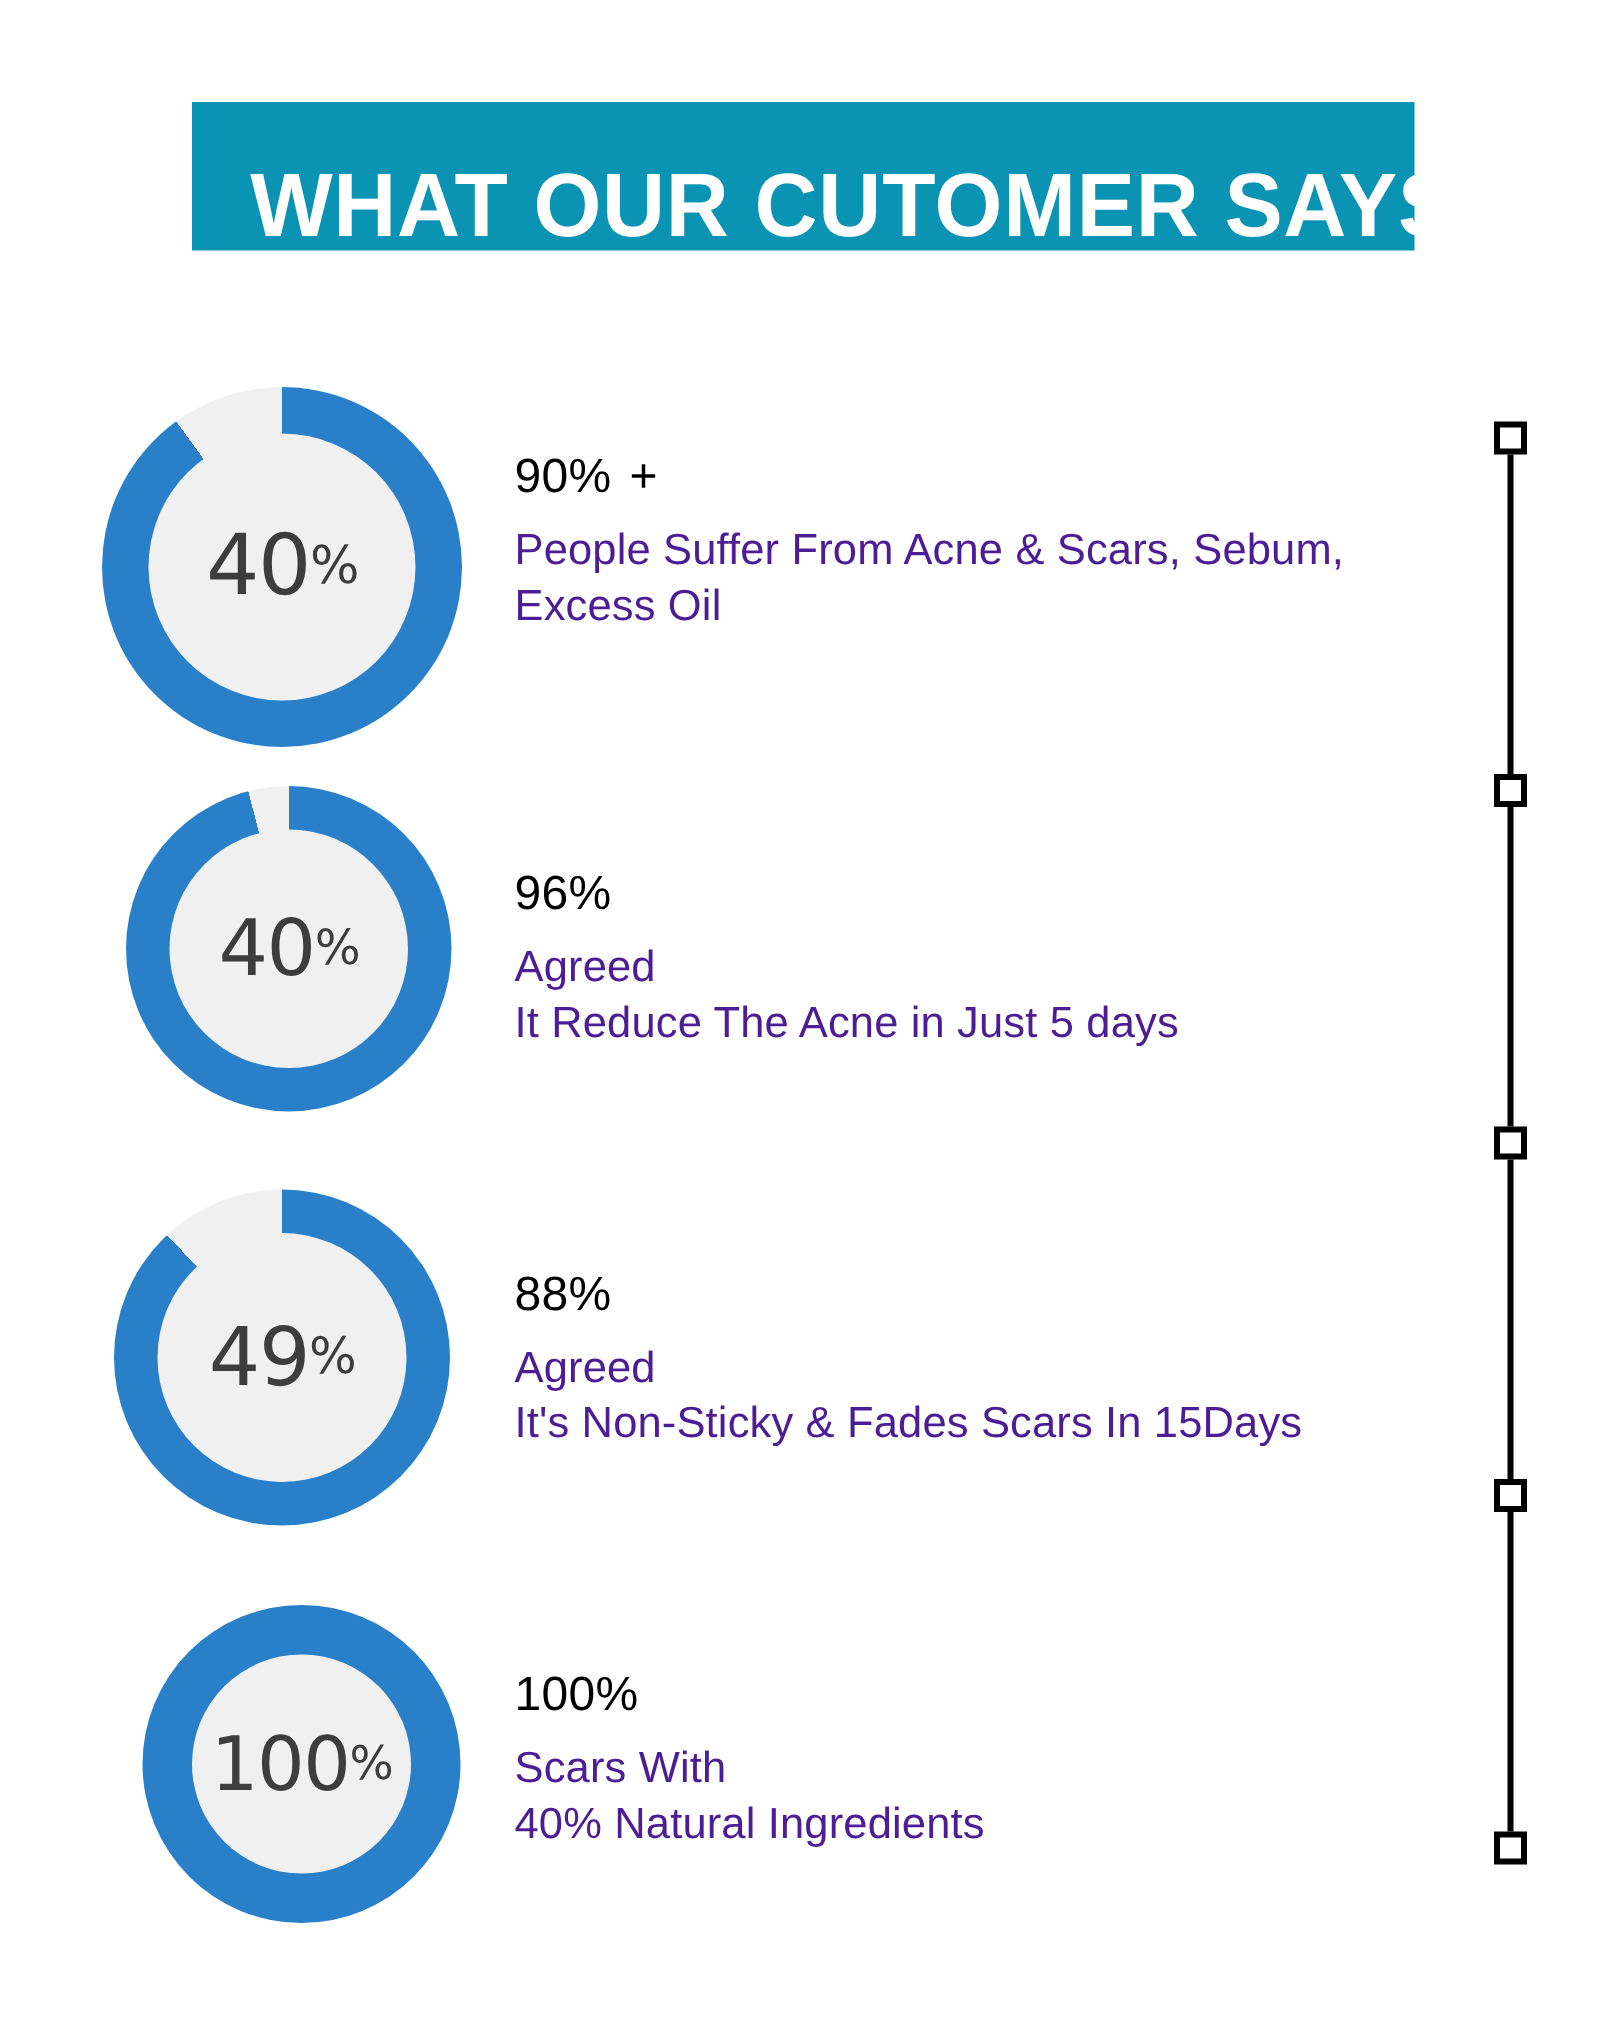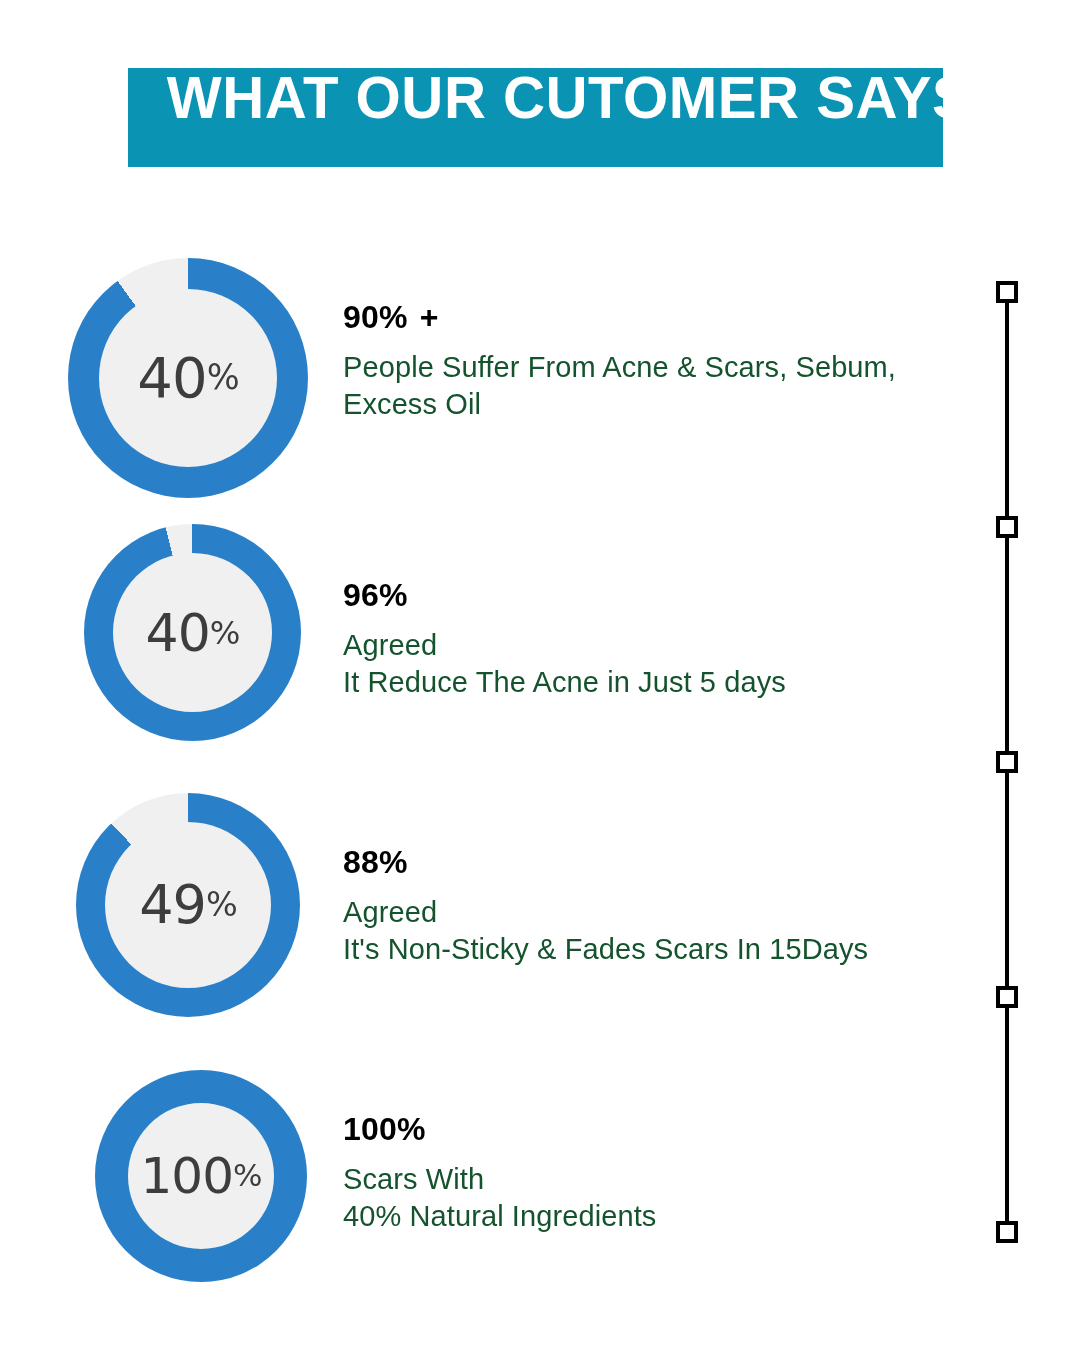--- a/index.html
+++ b/index.html
@@ -18,21 +18,21 @@
 
   
   .title-banner {
     position: absolute;
     left: 128px;
     top: 68px;
     width: 815px;
     height: 99px;
     background: #0b93b4;
     display: flex;
-    align-items: flex-start;
+    align-items: flex-end;
   }
   .title-text {
     color: #ffffff;
     font-family: "Liberation Sans Narrow", "Liberation Sans", sans-serif;
     font-size: 60px;
     font-weight: bold;
     letter-spacing: 0.5px;
     line-height: 1;
     padding-left: 40px;
     transform: scaleX(0.97);
@@ -72,35 +72,35 @@
     vertical-align: 0.22em;
   }
 
   
   .stat-text {
     position: absolute;
     left: 343px;
   }
   .stat-heading {
     font-family: "Liberation Sans", sans-serif;
-    font-weight: bold;
+    font-weight: normal;
     font-size: 32px;
     color: #000000;
     line-height: 1.1;
     margin: 0 0 14px 0;
     letter-spacing: 0.2px;
   }
   .stat-heading .plus {
     padding-left: 12px;
   }
   .stat-desc {
     font-family: "Liberation Sans", sans-serif;
     font-weight: 400;
     font-size: 29px;
-    color: #14532d;
+    color: #4c1d95;
     line-height: 1.28;
     margin: 0;
     letter-spacing: 0.1px;
   }
 
   
   .timeline {
     position: absolute;
     left: 1003px;
     top: 288px;

